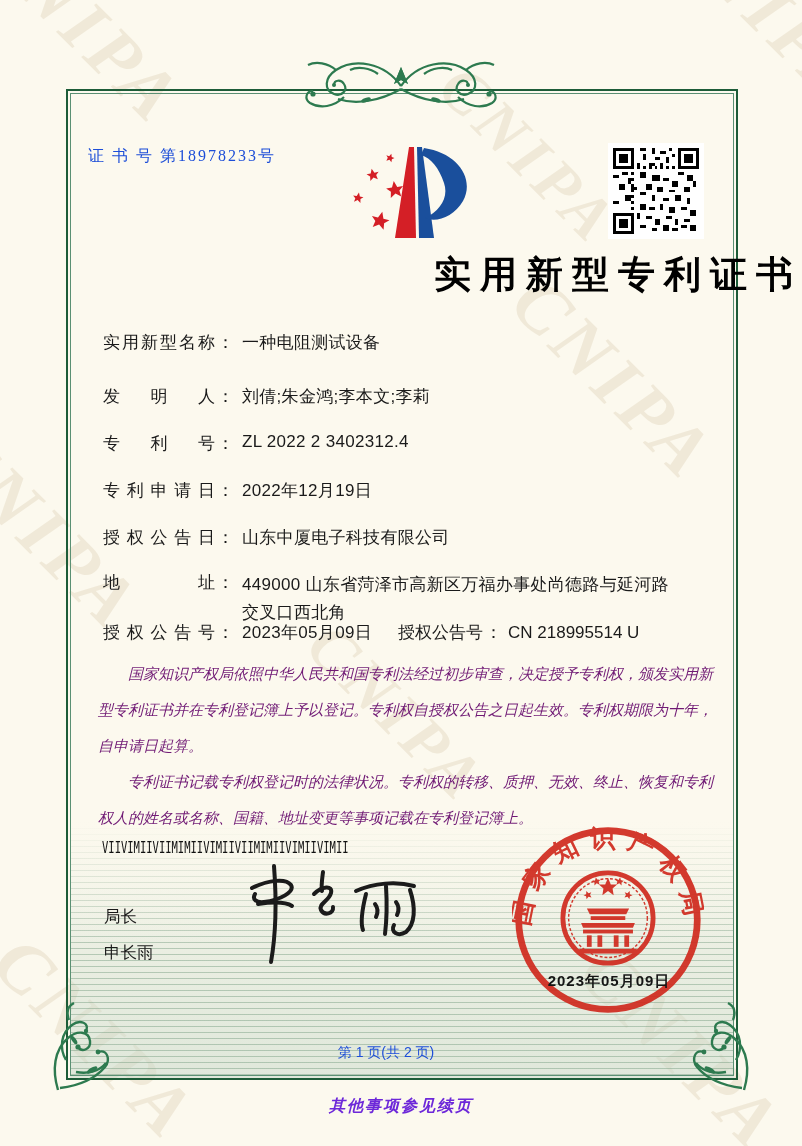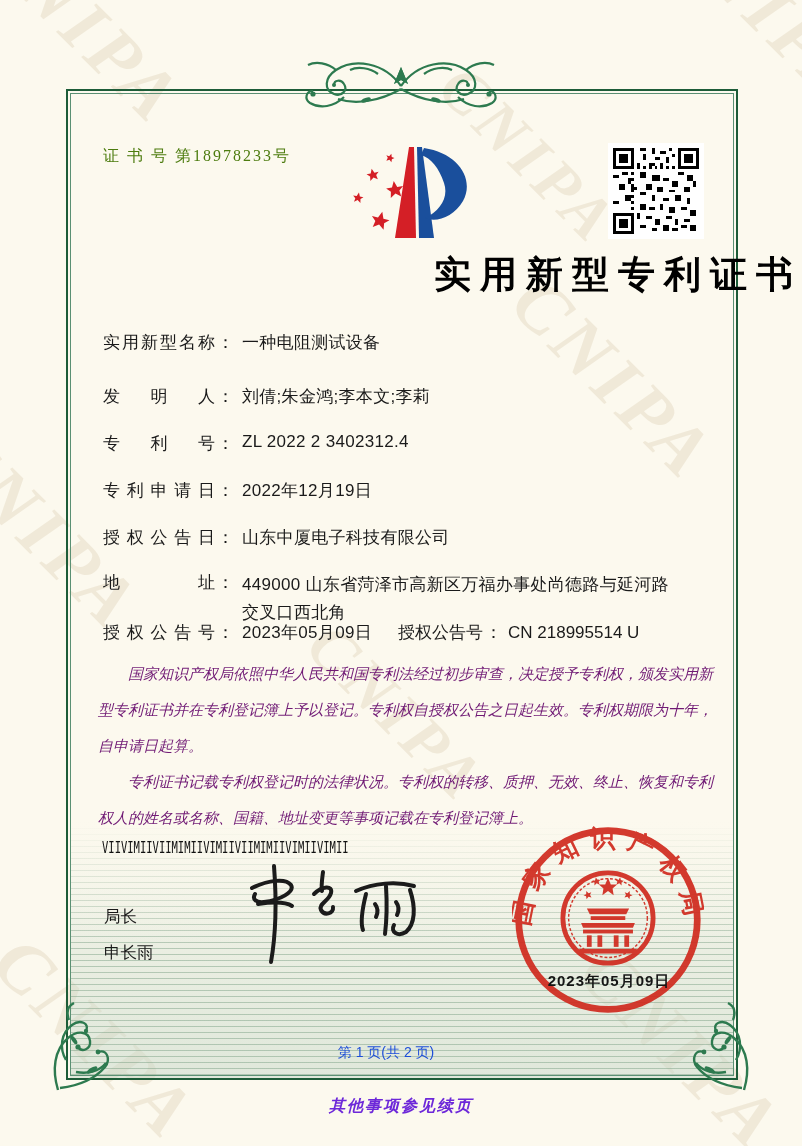--- a/index.html
+++ b/index.html
@@ -17,22 +17,22 @@
       repeating-linear-gradient(to bottom,rgba(106,148,118,0.42) 0 1px,rgba(106,148,118,0) 1px 6px),
       linear-gradient(to bottom,rgba(214,227,215,0.18),rgba(200,217,202,0.55));}
 
   
   .frame{position:absolute;left:66px;top:89px;width:668px;height:987px;
          border:2px solid #1d5c38;z-index:3;}
   .frame::after{content:"";position:absolute;inset:2px;border:1px solid #5a9073;}
 
   .ornament{position:absolute;z-index:4;}
 
-  .cert-no{position:absolute;left:103px;top:146px;z-index:5;
-           font:16px "Liberation Serif","DejaVu Serif",serif;letter-spacing:2px;color:#4d7c0f;text-align:center;}
+  .cert-no{position:absolute;left:88px;top:146px;z-index:5;
+           font:16px "Liberation Serif","DejaVu Serif",serif;letter-spacing:2px;color:#1d4ed8;text-align:center;}
   .logo{position:absolute;left:337px;top:141px;z-index:5;}
   .qr{position:absolute;left:608px;top:143px;width:96px;height:96px;background:#fff;
       padding:5px;box-sizing:border-box;z-index:5;}
   .qr svg{display:block;width:100%;height:100%;}
 
   .title{position:absolute;left:0;right:0;top:250px;text-align:right;z-index:5;
          font:700 37px "Liberation Serif","DejaVu Serif",serif;letter-spacing:9px;color:#000;}
 
   .row{position:absolute;left:103px;font-size:17px;z-index:5;}
   .row .lbl{display:inline-block;width:112px;text-align:justify;text-align-last:justify;vertical-align:top;}

